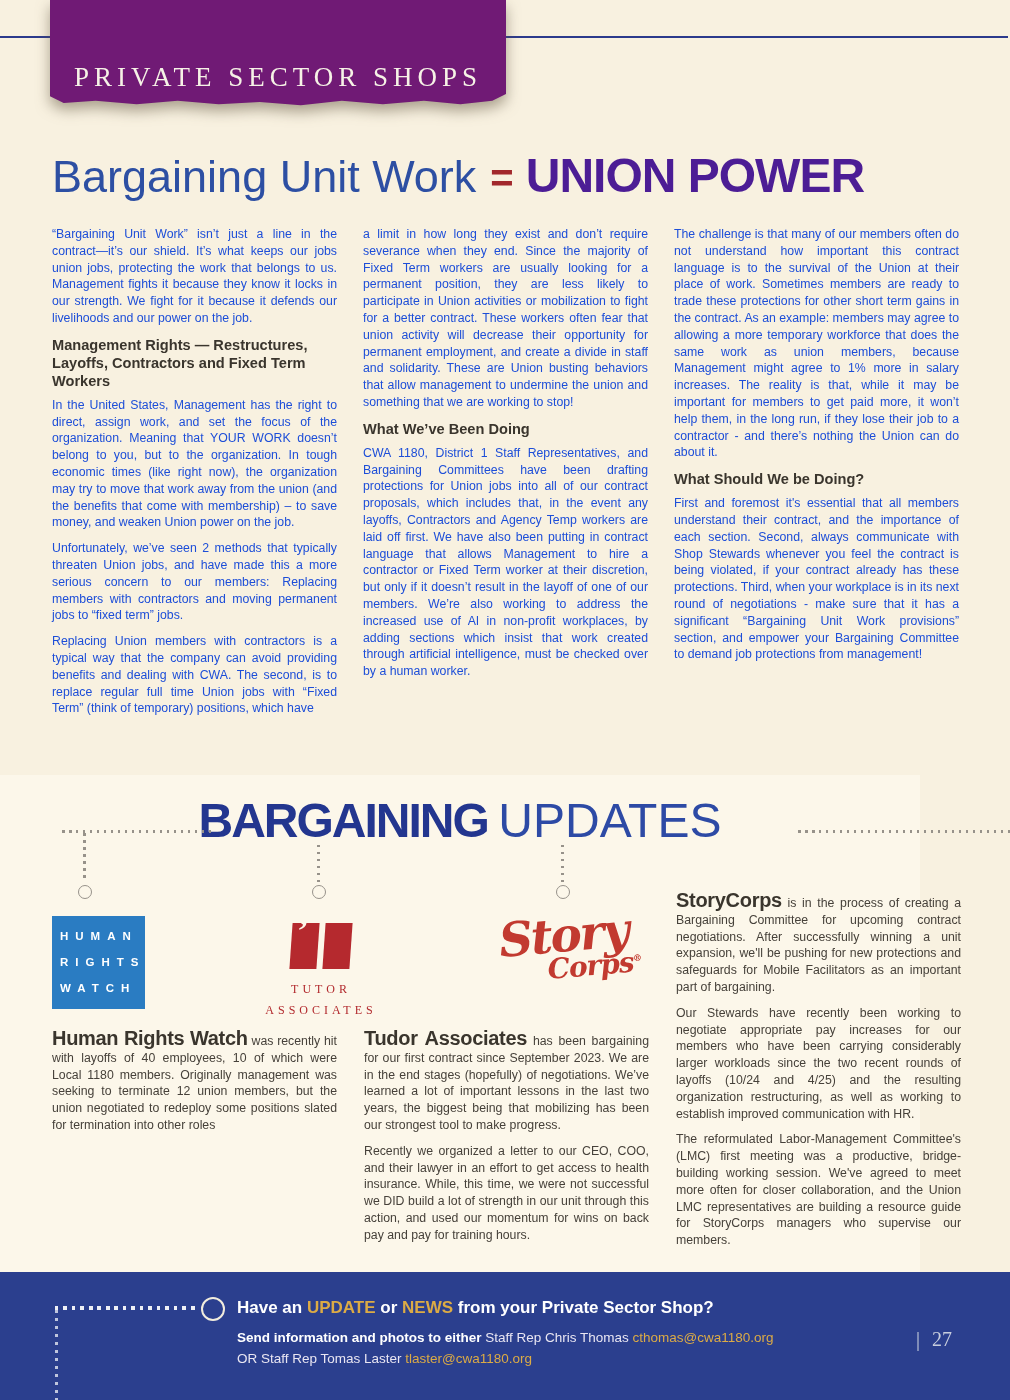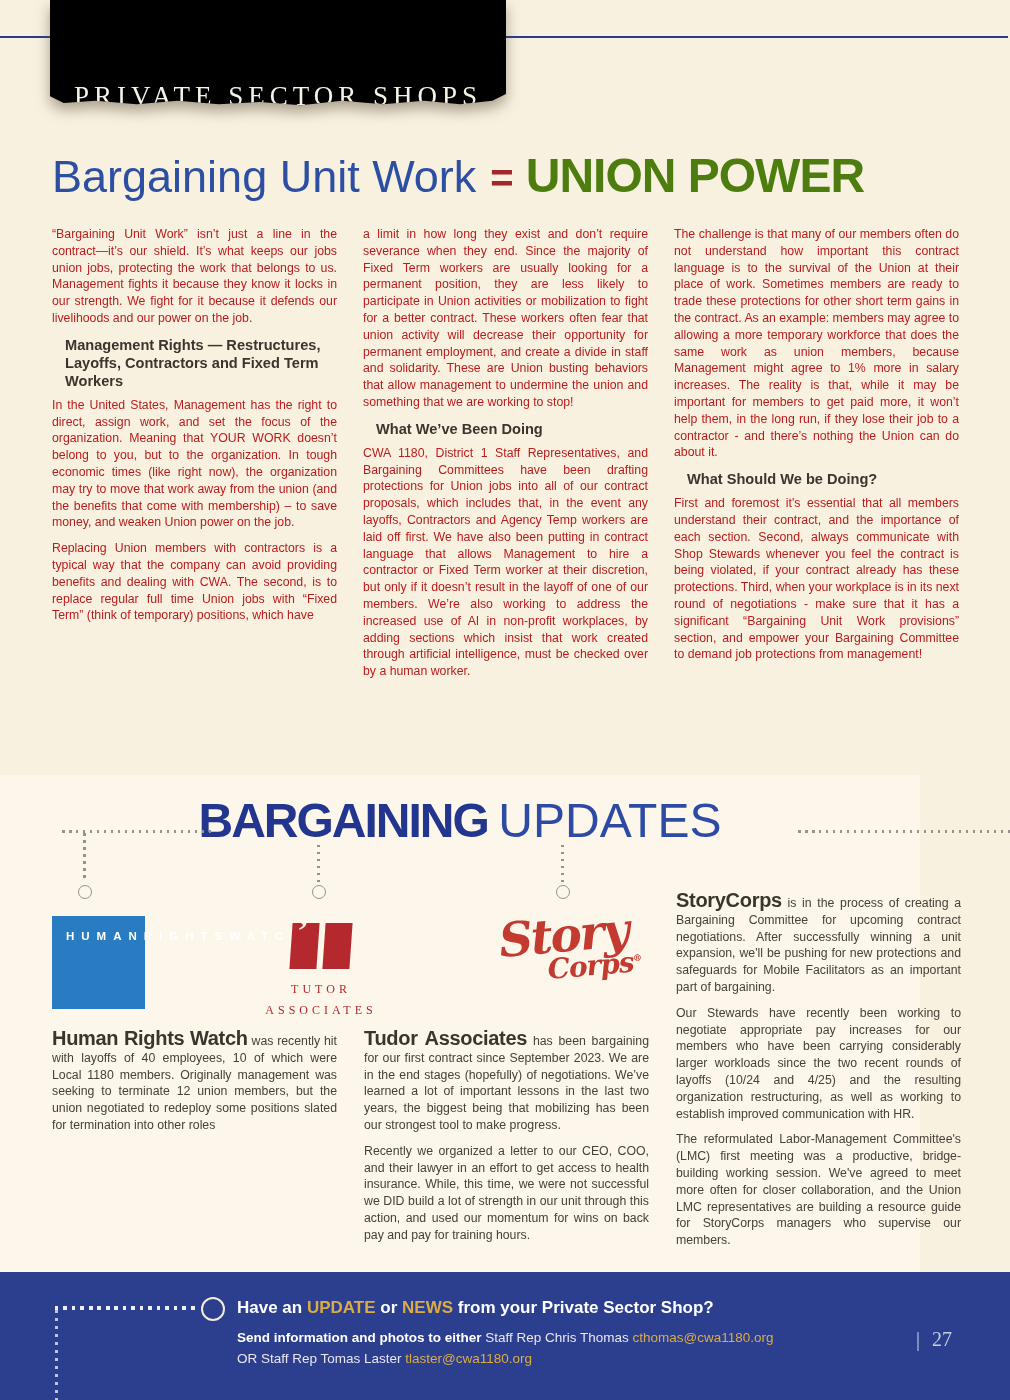--- a/index.html
+++ b/index.html
@@ -6,48 +6,48 @@
   .page{
     position:relative;width:1010px;height:1400px;margin:0 auto;
     background:#f8f1e0;overflow:hidden;
     font-family:"Liberation Sans",sans-serif;color:#46413a;
   }
   
   .top-rule{position:absolute;top:36px;left:0;width:1008px;height:2px;background:#2c3a8c;}
   
   .banner-wrap{position:absolute;left:50px;top:0;width:456px;height:112px;
     filter:drop-shadow(0 7px 7px rgba(92,80,58,.5));}
-  .banner{width:100%;height:100%;background:#000000;
+  .banner{width:100%;height:100%;background:#701a75;
     clip-path:polygon(0 0,100% 0,100% 84%,97% 90%,90% 93%,82% 90%,73% 93%,64% 90%,55% 94%,46% 91%,37% 93%,28% 90%,19% 93%,10% 90%,3% 92%,0 86%);
-    display:flex;align-items:flex-end;justify-content:center;}
+    display:flex;align-items:center;justify-content:center;}
   .banner-text{margin-top:42px;color:#f6f2e6;font-family:"Liberation Serif",serif;
     font-size:27px;letter-spacing:5px;font-weight:normal;}
   
   .headline{position:absolute;left:52px;top:148px;width:920px;display:flex;align-items:baseline;white-space:nowrap;}
   .hl-light{font-size:45px;color:#2d4fa3;font-weight:normal;letter-spacing:0px;}
   .hl-eq{font-size:40px;color:#a2282c;font-weight:bold;margin:0 12px 0 14px;}
-  .hl-bold{font-size:48px;color:#4d7c0f;font-weight:bold;letter-spacing:-1px;}
+  .hl-bold{font-size:48px;color:#4c1d95;font-weight:bold;letter-spacing:-1px;}
   
   .article{position:absolute;left:52px;top:226px;width:908px;display:flex;gap:26px;}
   .col{width:285px;}
-  .article p{margin:0 0 9px 0;font-size:12.3px;line-height:16.8px;text-align:justify;color:#b91c1c;}
-  .article h3{margin:4px 0 7px 13px;font-size:14.6px;line-height:18px;color:#3a352d;font-weight:bold;}
+  .article p{margin:0 0 9px 0;font-size:12.3px;line-height:16.8px;text-align:justify;color:#1d4ed8;}
+  .article h3{margin:4px 0 7px 0;font-size:14.6px;line-height:18px;color:#3a352d;font-weight:bold;}
   
   .updates{position:absolute;left:0;top:775px;width:920px;height:527px;background:#fcf7ea;}
   .updates-heading{position:absolute;left:0;top:18px;width:100%;text-align:center;white-space:nowrap;}
   .uh-bold{font-size:48px;font-weight:bold;color:#23368f;letter-spacing:-2px;}
   .uh-light{font-size:48px;font-weight:normal;color:#2d4aa5;letter-spacing:0;margin-left:6px;}
   .dotline-h{position:absolute;height:3px;
     background-image:repeating-linear-gradient(90deg,#97928a 0,#97928a 2.5px,transparent 2.5px,transparent 7px);}
   .dotline-v{position:absolute;width:3px;
     background-image:repeating-linear-gradient(180deg,#97928a 0,#97928a 2.5px,transparent 2.5px,transparent 7px);}
   .connector-circle{position:absolute;width:12px;height:12px;border:1.6px solid #97928a;border-radius:50%;background:transparent;}
   
   .hrw-logo{position:absolute;left:52px;top:141px;width:93px;height:93px;background:#2a7cc2;
-    display:flex;flex-direction:row;justify-content:space-between;padding:15px 8px 15px 14px;box-sizing:border-box;}
+    display:flex;flex-direction:column;justify-content:space-between;padding:15px 8px 15px 8px;box-sizing:border-box;}
   .hrw-line{color:#ffffff;font-weight:bold;font-size:11.5px;letter-spacing:7px;line-height:1;}
   .tutor-logo{position:absolute;left:236px;top:148px;width:170px;text-align:center;}
   .tutor-blocks{display:flex;justify-content:center;gap:6px;margin-bottom:10px;}
   .tutor-block{width:27px;height:46px;background:#b5292e;transform:skewX(-4deg);position:relative;}
   .tutor-apostrophe{position:absolute;top:-9px;left:5px;color:#fcf7ea;font-size:34px;
     font-family:"Liberation Serif",serif;font-weight:bold;line-height:1;}
   .tutor-name{font-family:"Liberation Serif",serif;color:#b2292d;font-size:12px;letter-spacing:4px;line-height:21px;}
   .story-logo{position:absolute;left:500px;top:140px;width:140px;color:#c23a30;
     font-family:"DejaVu Serif",serif;font-style:italic;transform:rotate(-5deg);}
   .story-word1{display:block;font-size:47px;font-weight:bold;line-height:0.85;letter-spacing:-2px;}
@@ -92,20 +92,21 @@
     <span class="hl-light">Bargaining Unit Work</span>
     <span class="hl-eq">=</span>
     <span class="hl-bold">UNION POWER</span>
   </div>
 
   <div class="article">
     <div class="col">
       <p>“Bargaining Unit Work” isn’t just a line in the contract—it’s our shield. It’s what keeps our jobs union jobs, protecting the work that belongs to us. Management fights it because they know it locks in our strength. We fight for it because it defends our livelihoods and our power on the job.</p>
       <h3>Management Rights — Restructures, Layoffs, Contractors and Fixed Term Workers</h3>
       <p>In the United States, Management has the right to direct, assign work, and set the focus of the organization. Meaning that YOUR WORK doesn’t belong to you, but to the organization. In tough economic times (like right now), the organization may try to move that work away from the union (and the benefits that come with membership) – to save money, and weaken Union power on the job.</p>
+      <p>Unfortunately, we’ve seen 2 methods that typically threaten Union jobs, and have made this a more serious concern to our members: Replacing members with contractors and moving permanent jobs to “fixed term” jobs.</p>
       <p>Replacing Union members with contractors is a typical way that the company can avoid providing benefits and dealing with CWA. The second, is to replace regular full time Union jobs with “Fixed Term” (think of temporary) positions, which have</p>
     </div>
     <div class="col">
       <p>a limit in how long they exist and don’t require severance when they end. Since the majority of Fixed Term workers are usually looking for a permanent position, they are less likely to participate in Union activities or mobilization to fight for a better contract. These workers often fear that union activity will decrease their opportunity for permanent employment, and create a divide in staff and solidarity. These are Union busting behaviors that allow management to undermine the union and something that we are working to stop!</p>
       <h3>What We’ve Been Doing</h3>
       <p>CWA 1180, District 1 Staff Representatives, and Bargaining Committees have been drafting protections for Union jobs into all of our contract proposals, which includes that, in the event any layoffs, Contractors and Agency Temp workers are laid off first. We have also been putting in contract language that allows Management to hire a contractor or Fixed Term worker at their discretion, but only if it doesn’t result in the layoff of one of our members. We’re also working to address the increased use of AI in non-profit workplaces, by adding sections which insist that work created through artificial intelligence, must be checked over by a human worker.</p>
     </div>
     <div class="col">
       <p>The challenge is that many of our members often do not understand how important this contract language is to the survival of the Union at their place of work. Sometimes members are ready to trade these protections for other short term gains in the contract. As an example: members may agree to allowing a more temporary workforce that does the same work as union members, because Management might agree to 1% more in salary increases. The reality is that, while it may be important for members to get paid more, it won’t help them, in the long run, if they lose their job to a contractor - and there’s nothing the Union can do about it.</p>
       <h3>What Should We be Doing?</h3>

